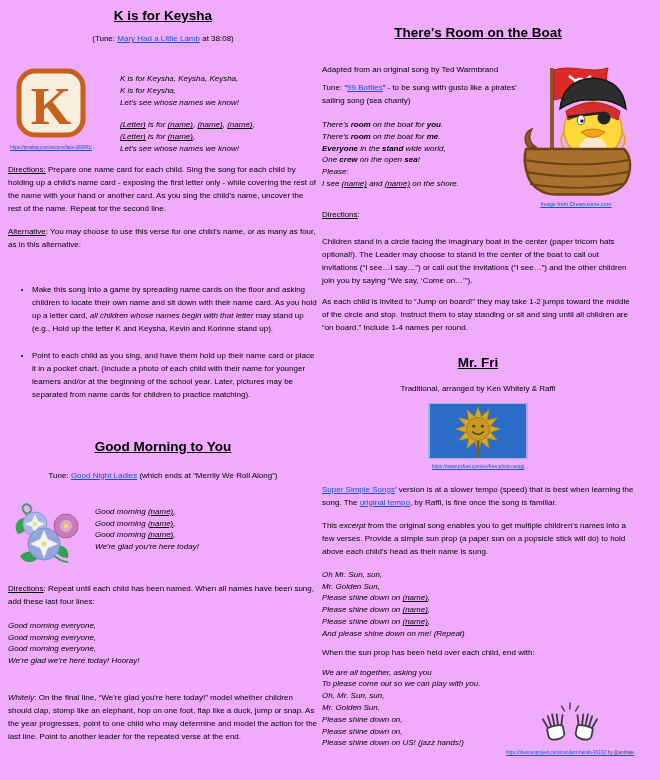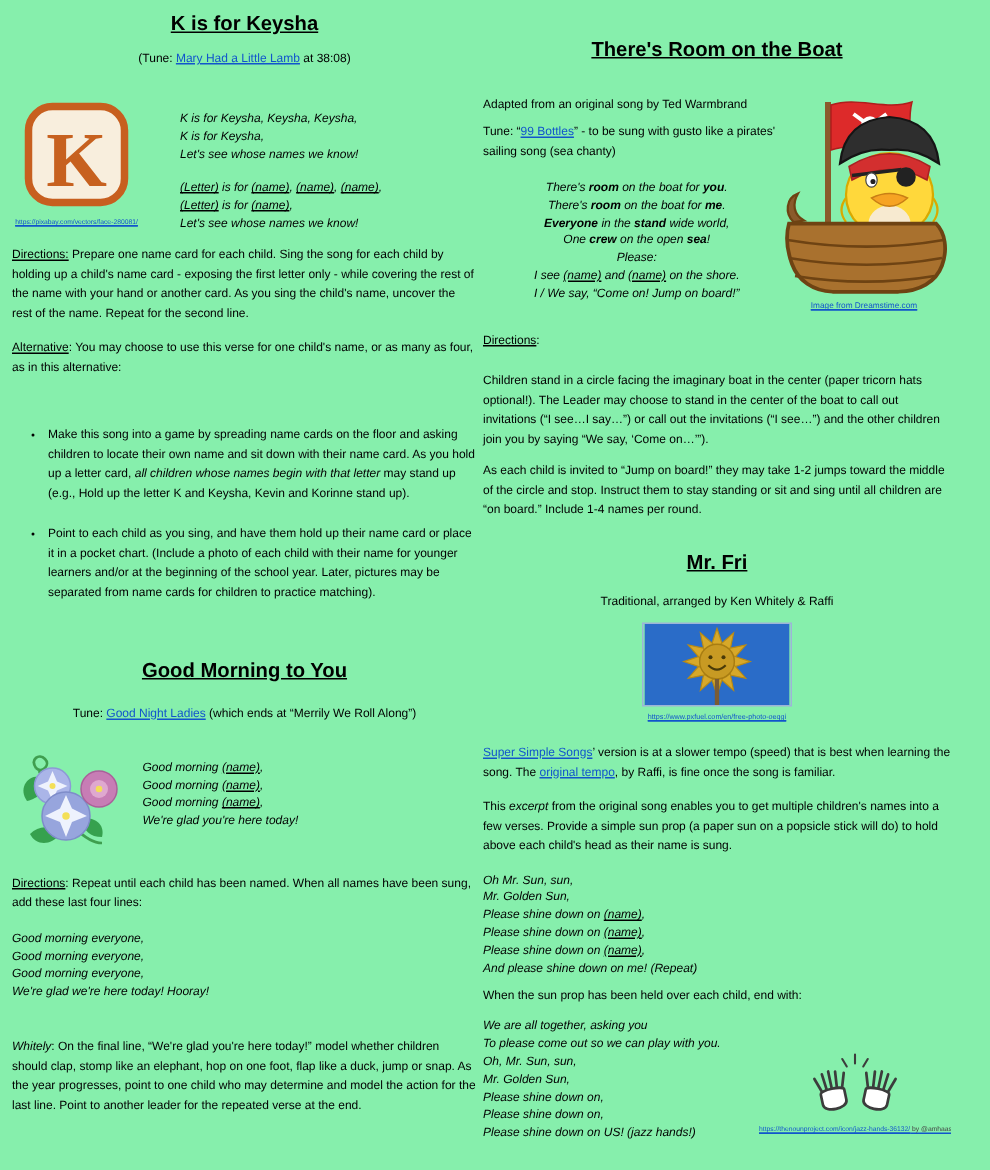--- a/index.html
+++ b/index.html
@@ -1,21 +1,21 @@
 <!DOCTYPE html>
 <html><head>
 <meta charset="utf-8">
 <style>
   * { box-sizing: border-box; }
   html,body { margin:0; padding:0; }
   body {
     width:660px; height:780px; background:#ffffff;
     font-family:"Liberation Sans", sans-serif; color:#000;
   }
-  .page { position:relative; width:660px; height:780px; overflow:hidden; background:#86efac; }
+  .page { position:relative; width:660px; height:780px; overflow:hidden; background:#f0abfc; }
   .col { position:absolute; top:0; font-size:8px; line-height:13px; }
   .col-left  { left:8px;  width:310px; }
   .col-right { left:322px; width:312px; }
 
   .title { font-size:13.5px; line-height:17px; font-weight:bold; text-decoration:underline; text-align:center; margin:0; }
   .center { text-align:center; }
   p { margin:0; }
   .lyric { font-style:italic; line-height:11.8px; }
   .ln { min-height:11.8px; }
   .u { text-decoration:underline; }
@@ -46,21 +46,21 @@
   .gm-fig svg { display:block; width:74px; height:70px; }
   .gm-verse { margin-left:7px; margin-top:6px; }
   .gm-directions { margin-top:12px; }
   .gm-finale { margin-top:12px; }
   .gm-optional { margin-top:24px; }
 
   
   .t-boat { margin-top:24px; }
   .boat-adapted { margin-top:22px; }
   .boat-tune { margin-top:5px; width:225px; }
-  .boat-verse { margin-top:12px; width:205px;text-align:center; }
+  .boat-verse { margin-top:12px; width:205px; }
   .boat-fig { position:absolute; left:194px; top:56px; width:120px; }
   .boat-fig svg { display:block; width:118px; height:140px; margin:0 auto; }
   .boat-fig .cap { font-size:5.5px; margin-top:2px; }
   .boat-dir { margin-top:18px; }
   .boat-p1 { margin-top:14px; }
   .boat-p2 { margin-top:8px; }
   .t-sun { margin-top:20px; }
   .sun-sub { margin-top:11px; }
   .sun-fig { margin:8px auto 0; width:110px; }
   .sun-fig svg { display:block; width:100px; height:56px; margin:0 auto; border:1px solid #9db4d8; }
@@ -170,21 +170,20 @@
         <div class="ln"><span>sailing song (sea chanty)</span></div>
       </div>
 
     <div class="lyric boat-verse">
         <div class="ln"><span>There's </span><span class="b">room</span><span> on the boat for </span><span class="b">you</span><span>.</span></div>
         <div class="ln"><span>There's </span><span class="b">room</span><span> on the boat for </span><span class="b">me</span><span>.</span></div>
         <div class="ln"><span class="b">Everyone</span><span> in the </span><span class="b">stand</span><span> wide world,</span></div>
         <div class="ln"><span>One </span><span class="b">crew</span><span> on the open </span><span class="b">sea</span><span>!</span></div>
         <div class="ln"><span>Please:</span></div>
         <div class="ln"><span>I see </span><span class="u">(name)</span><span> and </span><span class="u">(name)</span><span> on the shore.</span></div>
-        <div class="ln"><span>I / We say, “Come on! Jump on board!”</span></div>
       </div>
 
     <figure class="boat-fig">
       <svg viewBox="0 0 118 140" aria-hidden="true">
         <rect x="33" y="12" width="4" height="82" fill="#8a5a2b"></rect>
         <path d="M37 14 C55 8 73 18 91 12 C88 23 91 33 89 42 C71 48 55 38 37 44 Z" fill="#dd2a2a" stroke="#b01d1d"></path>
         <path d="M52 20 L74 36 M74 20 L52 36" stroke="#fff" stroke-width="2.6"></path>
         <circle cx="63" cy="27.5" r="6" fill="#fff"></circle>
         <circle cx="60.8" cy="26.5" r="1.2" fill="#c22"></circle>
           <circle cx="65.4" cy="26.5" r="1.2" fill="#c22"></circle>

